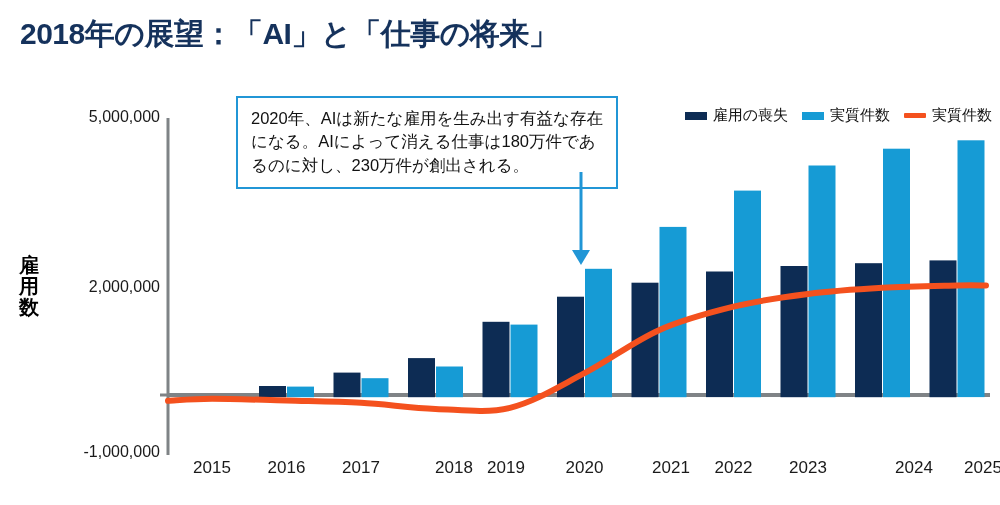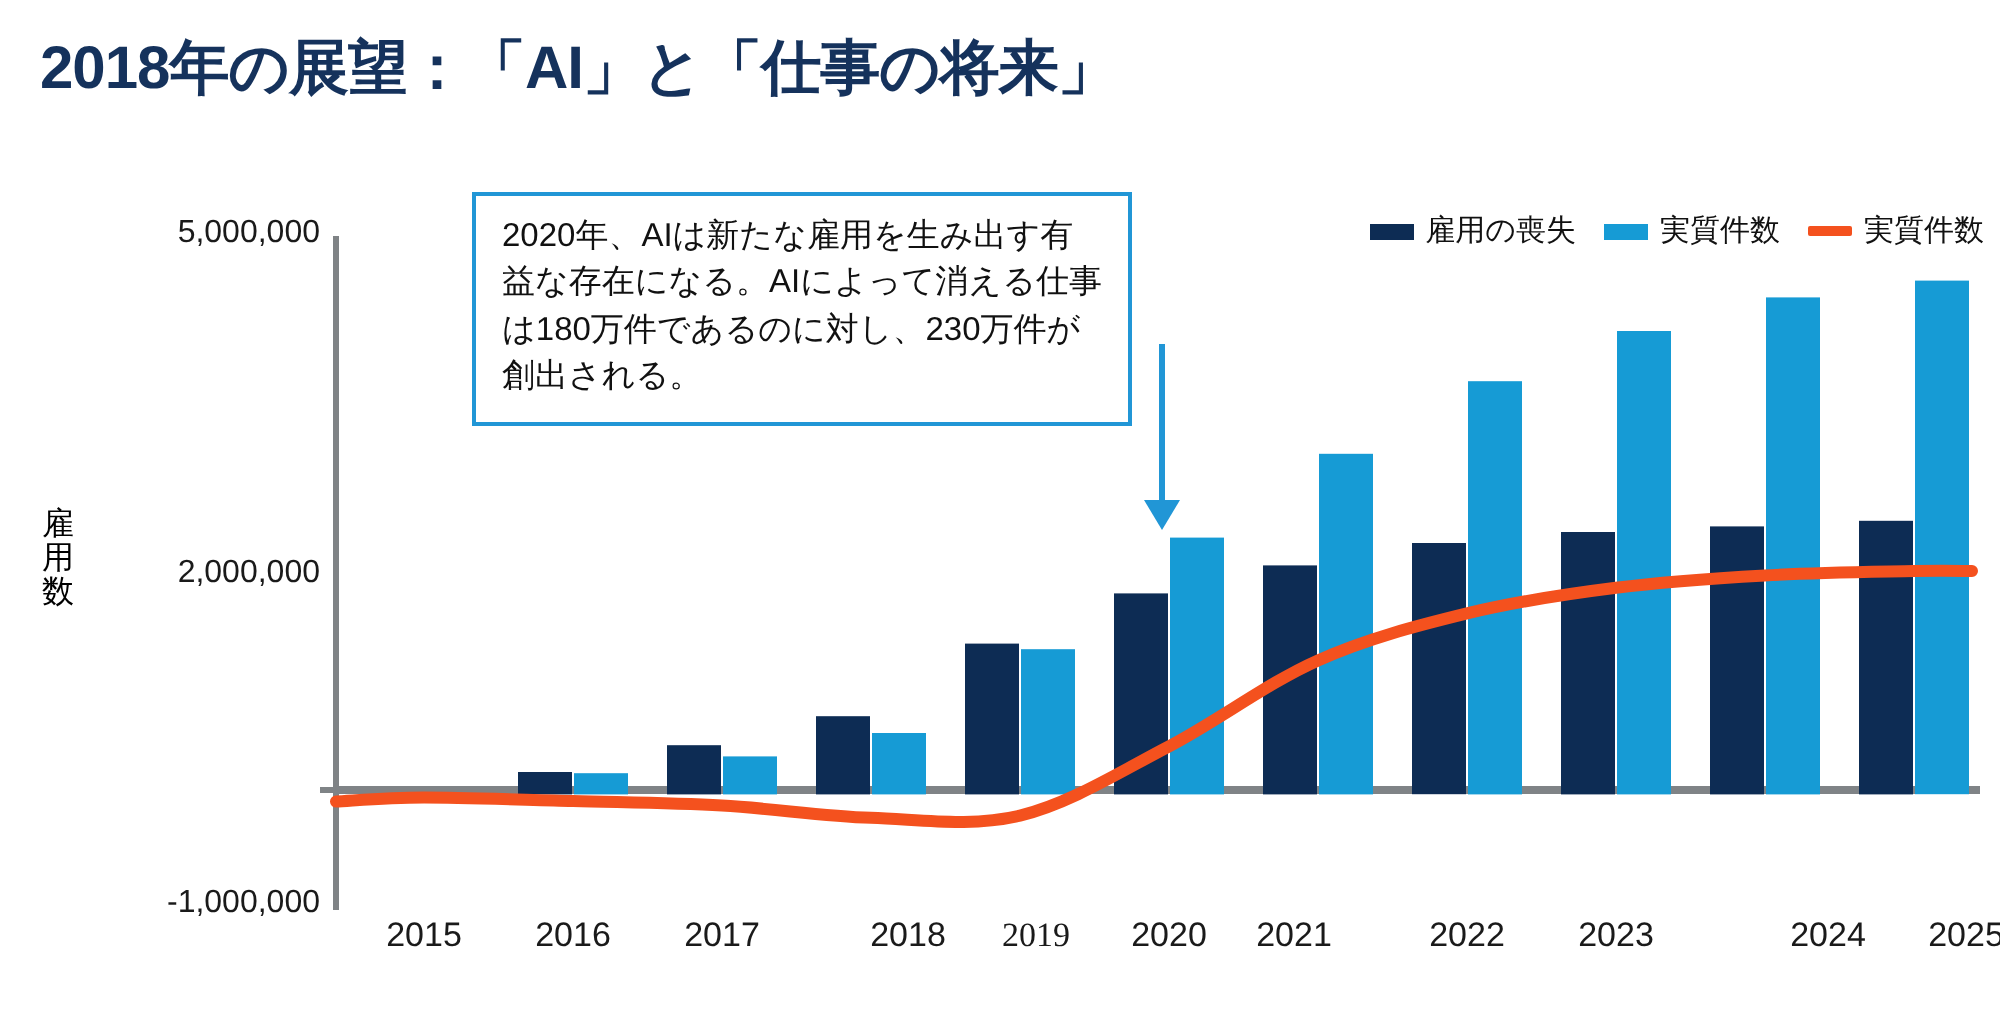--- a/index.html
+++ b/index.html
@@ -57,22 +57,22 @@
     color: #1a1a1a;
     white-space: nowrap;
   }
   .y-tick-wrap { position: absolute; left: 0; width: 160px; }
 
   .y-axis-title {
     position: absolute;
     left: 18px;
     top: 255px;
     width: 22px;
-    font-size: 16px;
-    font-weight: normal;
+    font-size: 20px;
+    font-weight: bold;
     line-height: 1.06;
     color: #000000;
     text-align: center;
     word-break: break-all;
   }
 
   .x-tick {
     position: absolute;
     top: 458px;
     width: 70px;
@@ -103,21 +103,21 @@
     height: 8px;
   }
   .legend-swatch.line { height: 5px; border-radius: 1px; }
   .legend-label { font-size: 15px; color: #111111; }
 
   
   .callout {
     position: absolute;
     left: 236px;
     top: 96px;
-    width: 330px;
+    width: 382px;
     box-sizing: border-box;
     border: 2px solid #2196d6;
     background: #ffffff;
     padding: 9px 12px 10px 13px;
     font-size: 16.5px;
     line-height: 1.42;
     color: #111111;
   }
 </style>
 </head>
@@ -166,23 +166,23 @@
         </g>
       <path id="line-series" fill="none" stroke-width="6" stroke-linejoin="round" stroke-linecap="round" d="M 168.0 400.8 C 175.3 400.5, 192.3 398.9, 212.0 398.8 C 231.8 398.8, 261.7 399.9, 286.5 400.5 C 311.3 401.2, 336.2 401.4, 361.0 402.8 C 385.8 404.1, 410.7 408.1, 435.5 408.9 C 460.3 409.7, 485.2 413.7, 510.0 407.8 C 534.8 401.8, 559.7 386.1, 584.5 373.2 C 609.3 360.2, 634.2 341.2, 659.0 330.2 C 683.8 319.1, 708.7 312.8, 733.5 306.7 C 758.3 300.7, 783.2 297.0, 808.0 293.9 C 832.8 290.7, 857.7 289.1, 882.5 287.7 C 907.3 286.3, 939.8 285.9, 957.0 285.5 C 974.3 285.1, 981.2 285.5, 986.0 285.5" stroke="#f4511e"></path>
     </svg>
   </div>
 
   <div id="x-ticks">
       <div class="x-tick" style="left: 177px;">2015</div>
       <div class="x-tick" style="left: 251.5px;">2016</div>
       <div class="x-tick" style="left: 326px;">2017</div>
       <div class="x-tick" style="left: 419px;">2018</div>
-      <div class="x-tick" style="left: 483px; font-family: Liberation Serif, serif;">2019</div>
+      <div class="x-tick" style="left: 471px;">2019</div>
       <div class="x-tick" style="left: 549.5px;">2020</div>
-      <div class="x-tick" style="left: 612px;">2021</div>
+      <div class="x-tick" style="left: 636px;">2021</div>
       <div class="x-tick" style="left: 698.5px;">2022</div>
       <div class="x-tick" style="left: 773px;">2023</div>
       <div class="x-tick" style="left: 879px;">2024</div>
       <div class="x-tick" style="left: 948px;">2025</div>
     </div>
 
   <div class="legend">
     <div class="legend-item">
       <span class="legend-swatch" style="background: rgb(13, 44, 84);"></span>
       <span class="legend-label">雇用の喪失</span>

